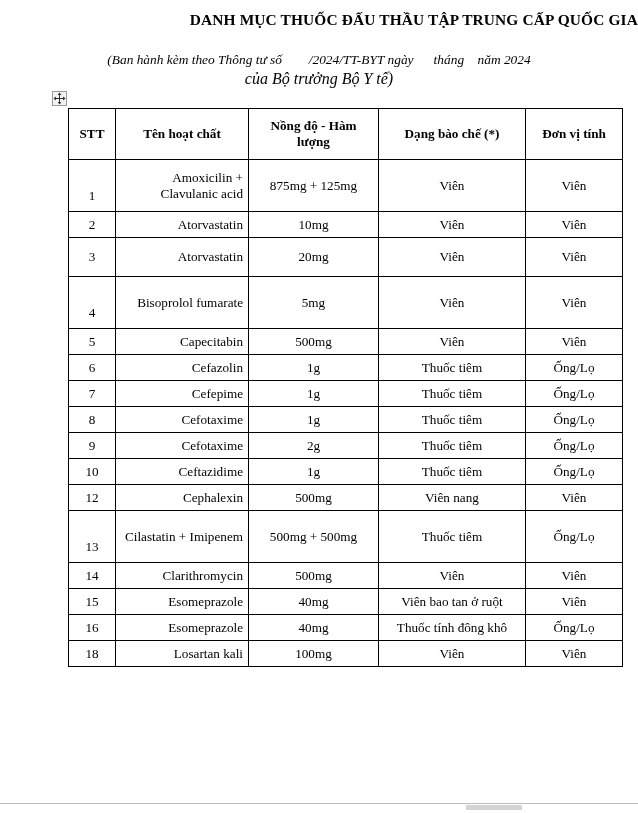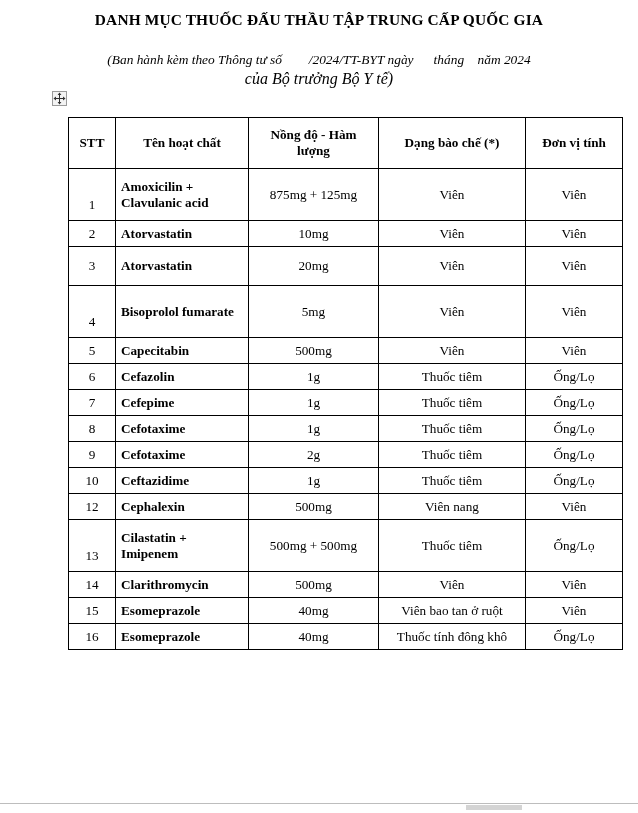--- a/index.html
+++ b/index.html
@@ -37,20 +37,21 @@
     left: 0;
     width: 638px;
     text-align: center;
   }
   .doc-title {
     font-size: 15.4px;
     font-weight: bold;
     letter-spacing: .15px;
     line-height: 20px;
     white-space: nowrap;
+    text-align: right;
   }
   .doc-subtitle {
     font-size: 13.4px;
     font-style: italic;
     line-height: 20px;
     margin-top: 20px;
     white-space: pre;
   }
   .doc-subtitle-2 {
     font-size: 16px;
@@ -71,21 +72,20 @@
     box-sizing: border-box;
   }
   .table-handle svg { display: block; }
 
   
   .table-wrap {
     position: absolute;
     left: 68px;
     top: 108px;
     width: 554px;
-    margin-top: 9px;
   }
   table.drug-table {
     border-collapse: collapse;
     width: 554px;
     table-layout: fixed;
   }
   table.drug-table td,
   table.drug-table th {
     border: 1.1px solid #000000;
     padding: 0 5px;
@@ -102,21 +102,21 @@
     line-height: 17px;
   }
   
   .col-stt    { width: 47px; }
   .col-name   { width: 133px; }
   .col-conc   { width: 130px; }
   .col-form   { width: 147px; }
   .col-unit   { width: 97px; }
 
   td.c-stt  { text-align: center; }
-  td.c-name { text-align: left; padding-left: 9px; font-weight: bold; }
+  td.c-name { text-align: right; padding-left: 9px; }
   td.c-conc { text-align: center; }
   td.c-form { text-align: center; }
   td.c-unit { text-align: center; }
 
   tbody tr { height: 26px; }
   tbody tr.tall { height: 52px; }
   tbody tr.mid  { height: 39px; }
 
   
   tr.tall td.c-stt { vertical-align: middle; padding-top: 20px; }
@@ -291,19 +291,26 @@
           <td class="c-form">Viên bao tan ở ruột</td>
           <td class="c-unit">Viên</td>
         </tr>
         <tr>
           <td class="c-stt">16</td>
           <td class="c-name">Esomeprazole</td>
           <td class="c-conc">40mg</td>
           <td class="c-form">Thuốc tính đông khô</td>
           <td class="c-unit">Ống/Lọ</td>
         </tr>
+        <tr>
+          <td class="c-stt">18</td>
+          <td class="c-name">Losartan kali</td>
+          <td class="c-conc">100mg</td>
+          <td class="c-form">Viên</td>
+          <td class="c-unit">Viên</td>
+        </tr>
       </tbody>
   </table>
 </div>
 
 <div class="page-edge"></div>
 <div class="page-edge-2"></div>
 <div class="scroll-nub"></div>
 
 </body></html>

